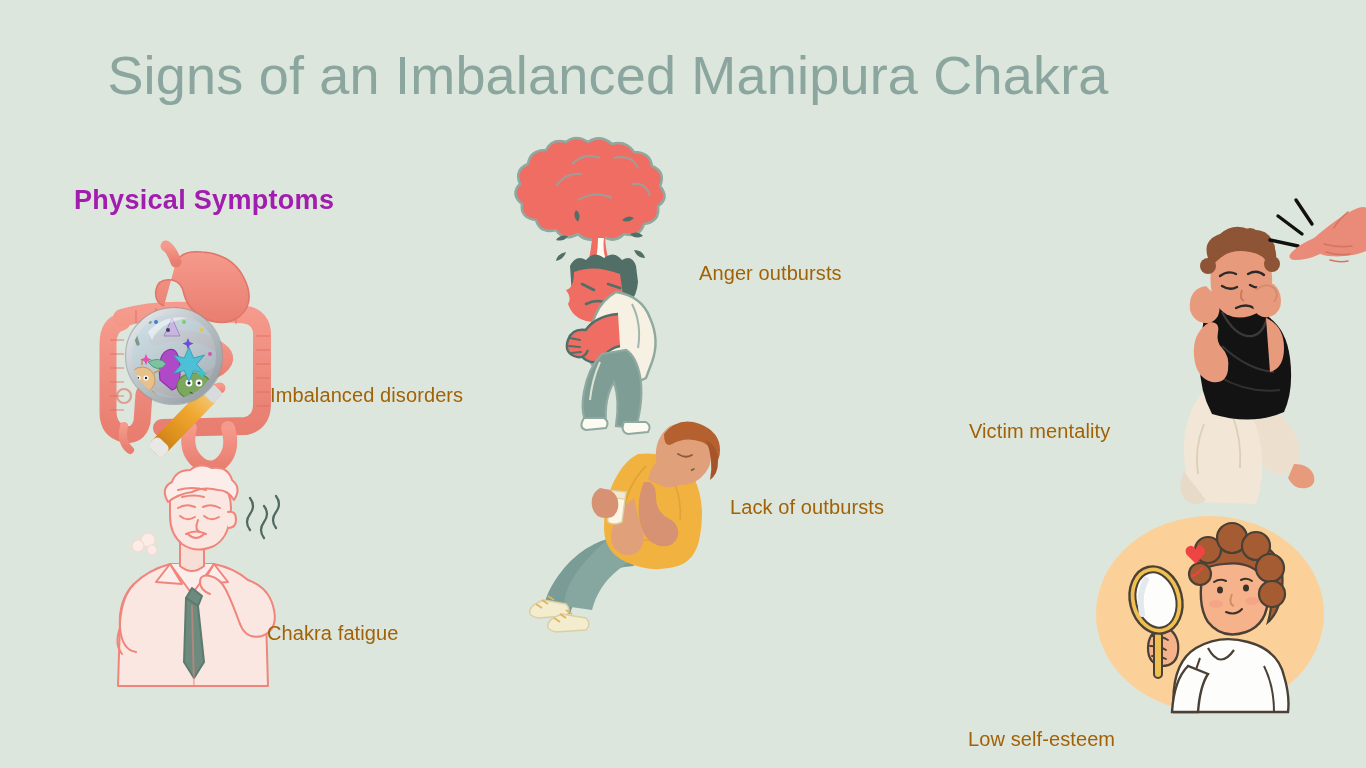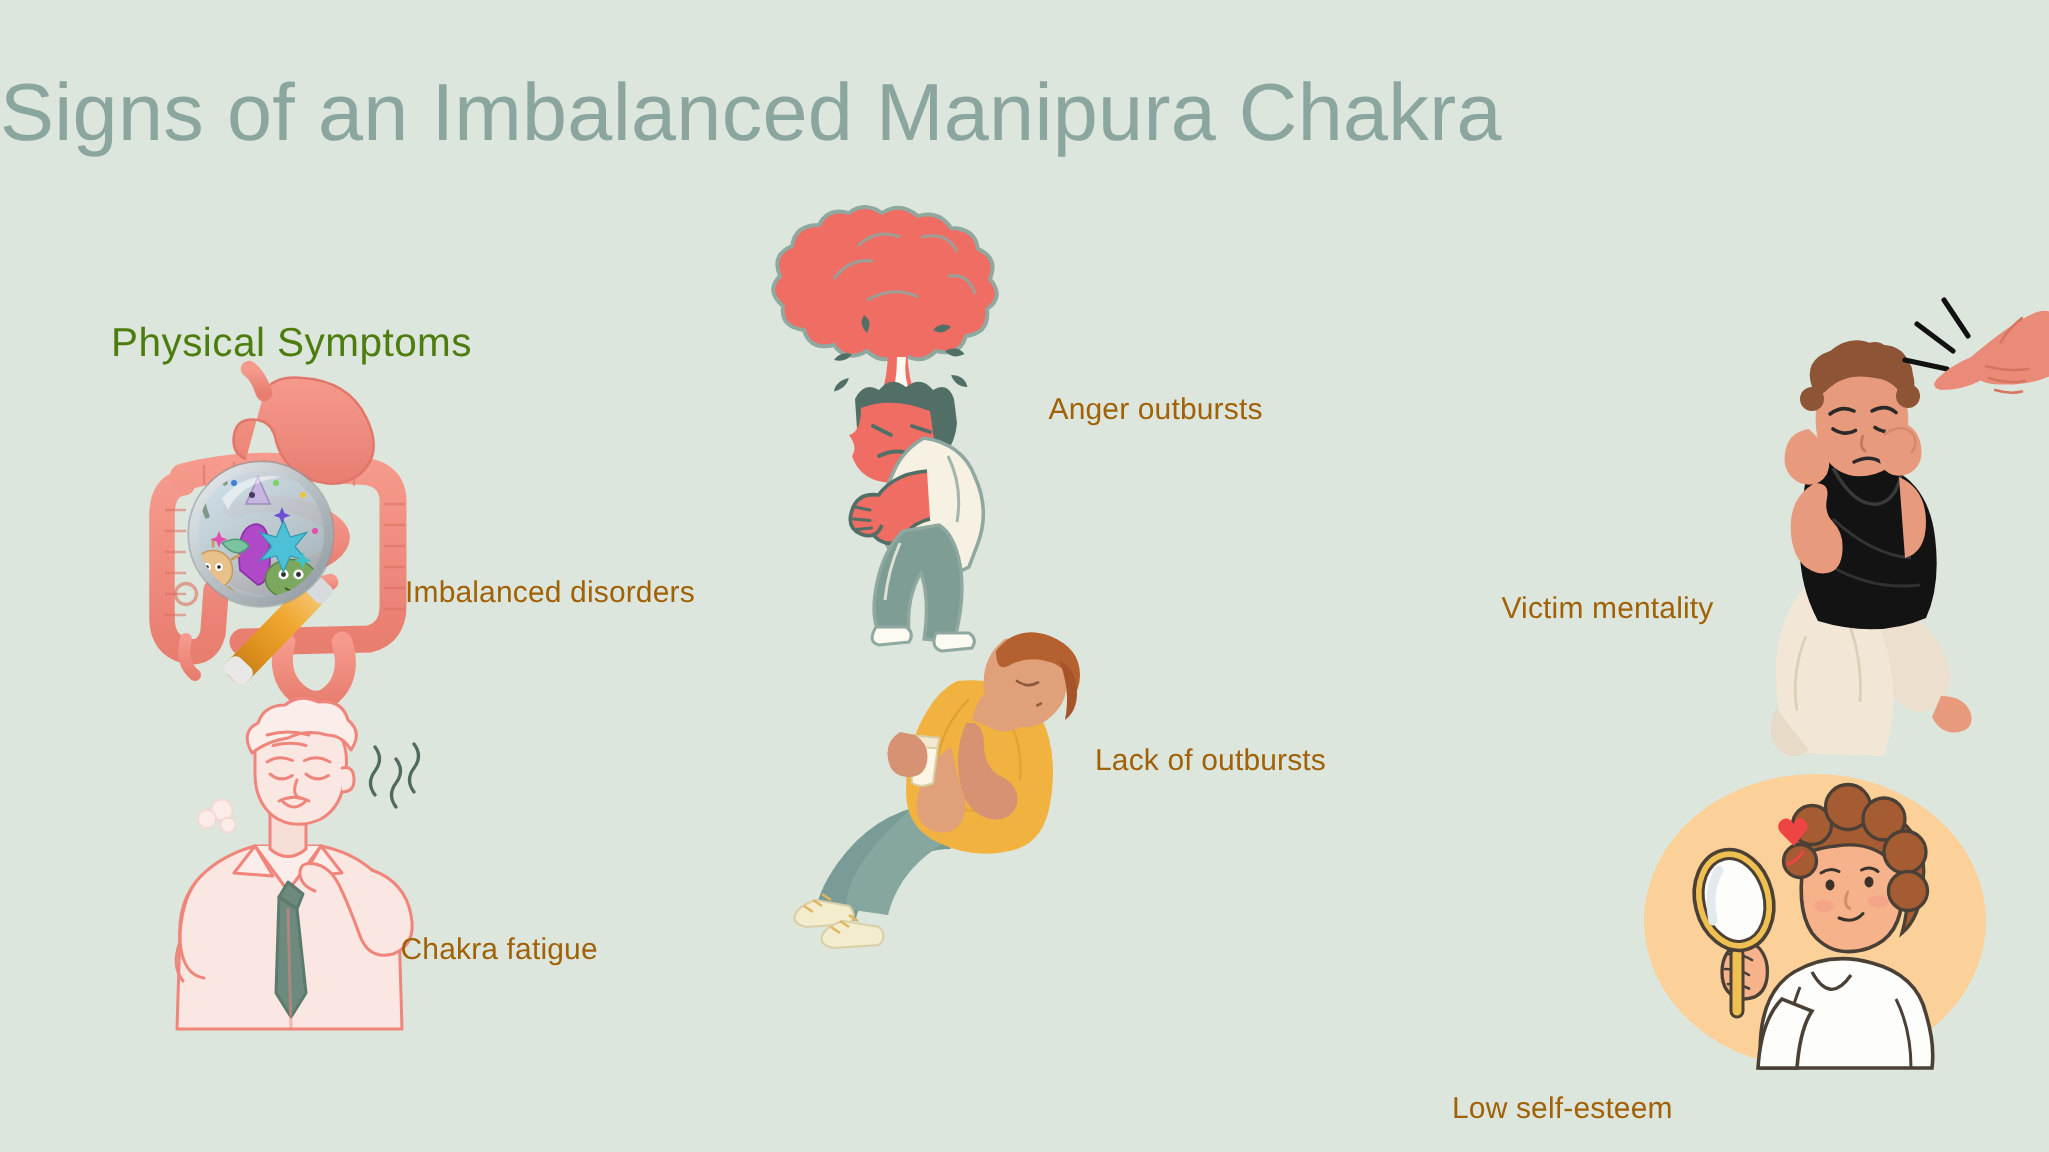--- a/index.html
+++ b/index.html
@@ -18,53 +18,53 @@
     width: 1366px;
     height: 768px;
     background: #dde6dc;
   }
   .abs { position: absolute; }
 
   
   #page-title {
     left: 0; top: 44px;
     width: 1216px;
+    text-align: center;
     font-size: 54px;
     font-weight: 400;
     letter-spacing: 0.2px;
     color: #8aa69f;
     font-family: "Liberation Sans", sans-serif;
   }
 
   
   .section-heading {
     font-size: 27px;
-    font-weight: 400;
-    color: #4d7c0f;
+    font-weight: 700;
+    color: #a21caf;
     letter-spacing: 0.3px;
     white-space: nowrap;
-    margin-top: 28px;
   }
   #heading-physical   { left: 74px;  top: 185px; }
   #heading-emotional  { left: 979px; top: 178px; }
   #heading-behavioral { left: 538px; top: 630px; }
 
   
   .item-label {
     font-size: 20px;
     font-weight: 400;
     color: #a16207;
     white-space: nowrap;
     letter-spacing: 0.1px;
   }
   #label-digestive   { left: 270px;  top: 384px; }
   #label-fatigue     { left: 267px;  top: 622px; }
   #label-anger       { left: 699px;  top: 262px; }
   #label-motivation  { left: 730px;  top: 496px; }
-  #label-victim      { left: 969px;  top: 395px; margin-left: 32px; }
+  #label-victim      { left: 969px;  top: 420px; }
   #label-esteem      { left: 968px;  top: 728px; }
 
   
   .illus { position: absolute; }
   #illus-digestive { left: 98px;  top: 244px;  width: 200px; height: 240px; }
   #illus-fatigue   { left: 108px; top: 472px;  width: 180px; height: 216px; }
   #illus-anger     { left: 508px; top: 118px;  width: 200px; height: 282px; }
   #illus-slump     { left: 528px; top: 418px;  width: 205px; height: 215px; }
   #illus-victim    { left: 1144px;top: 228px;  width: 190px; height: 280px; }
   #illus-pointer   { left: 1262px;top: 196px;  width: 104px; height: 90px; }

